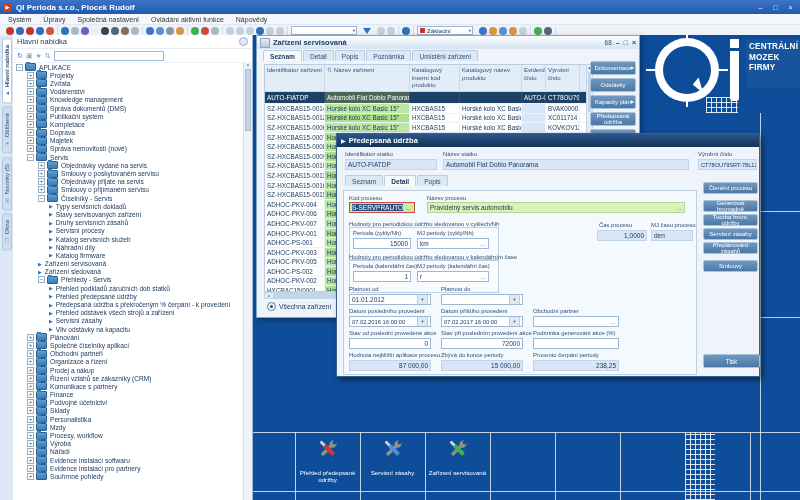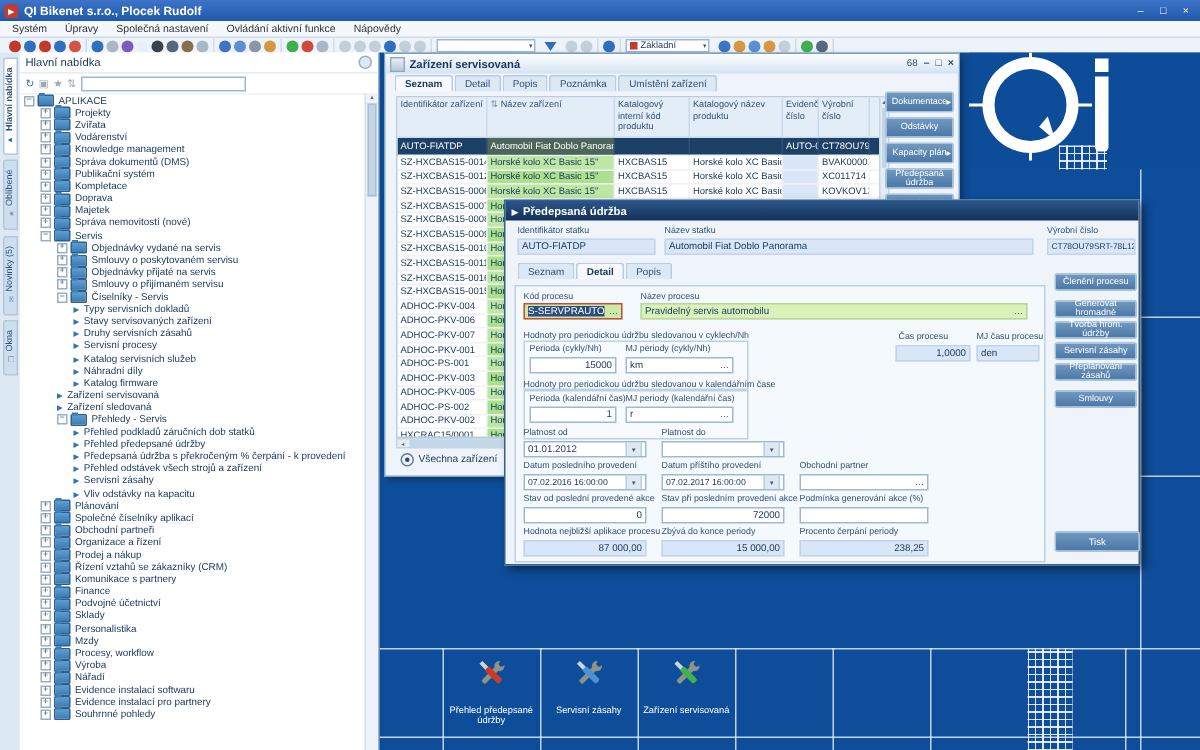--- a/index.html
+++ b/index.html
@@ -122,21 +122,21 @@
   #dlg-buttons{position:absolute;left:366px;top:48px;width:55px}
   #dlg-buttons .sbtn{height:10px;font-size:6px;margin:0}
   .tisk{position:absolute;left:366px;top:220px;width:55px;height:12px;background:linear-gradient(#7198bf,#4a78a8);
     border:1px solid #a9c4da;border-radius:2px;color:#fff;font-size:6.4px;display:flex;align-items:center;justify-content:center}
 </style>
 </head>
 <body>
 
 <div id="titlebar">
   <span id="app-icon">▶</span>
-  <span>QI Bikenet s.r.o., Plocek Rudolf</span>
+  <span>QI Perioda s.r.o., Plocek Rudolf</span>
   <span id="win-ctrls">
     <span>–</span>
     <span>□</span>
     <span>×</span>
   </span>
 </div>
 <div id="menubar">
     <span>Systém</span>
     <span>Úpravy</span>
     <span>Společná nastavení</span>
@@ -487,20 +487,25 @@
 
 <div id="desktop">
   <div id="logo">
     <div class="q-h"></div>
       <div class="q-v"></div>
     <div class="q-outer"></div>
     <div class="q-inner"></div>
     <div class="q-arrow"></div>
     <div class="i-dot"></div>
       <div class="i-bar"></div>
+    <div class="txt">
+      <div>CENTRÁLNÍ</div>
+      <div>MOZEK</div>
+      <div>FIRMY</div>
+    </div>
     <div class="densegrid" style="left:60px;top:62px;width:32px;height:16px"></div>
   </div>
   <div class="wline-v" style="left:507px;top:78px;height:387px"></div>
   <div class="wline-h" style="left:507px;top:176px;width:40px"></div>
   <div class="wline-h" style="left:507px;top:282px;width:40px"></div>
   <div class="wline-h" style="left:0px;top:397px;width:547px"></div>
   <div class="wline-h" style="left:0px;top:456px;width:547px"></div>
   <div class="wline-v" style="left:42px;top:397px;height:68px"></div>
   <div class="wline-v" style="left:107px;top:397px;height:68px"></div>
   <div class="wline-v" style="left:172px;top:397px;height:68px"></div>

